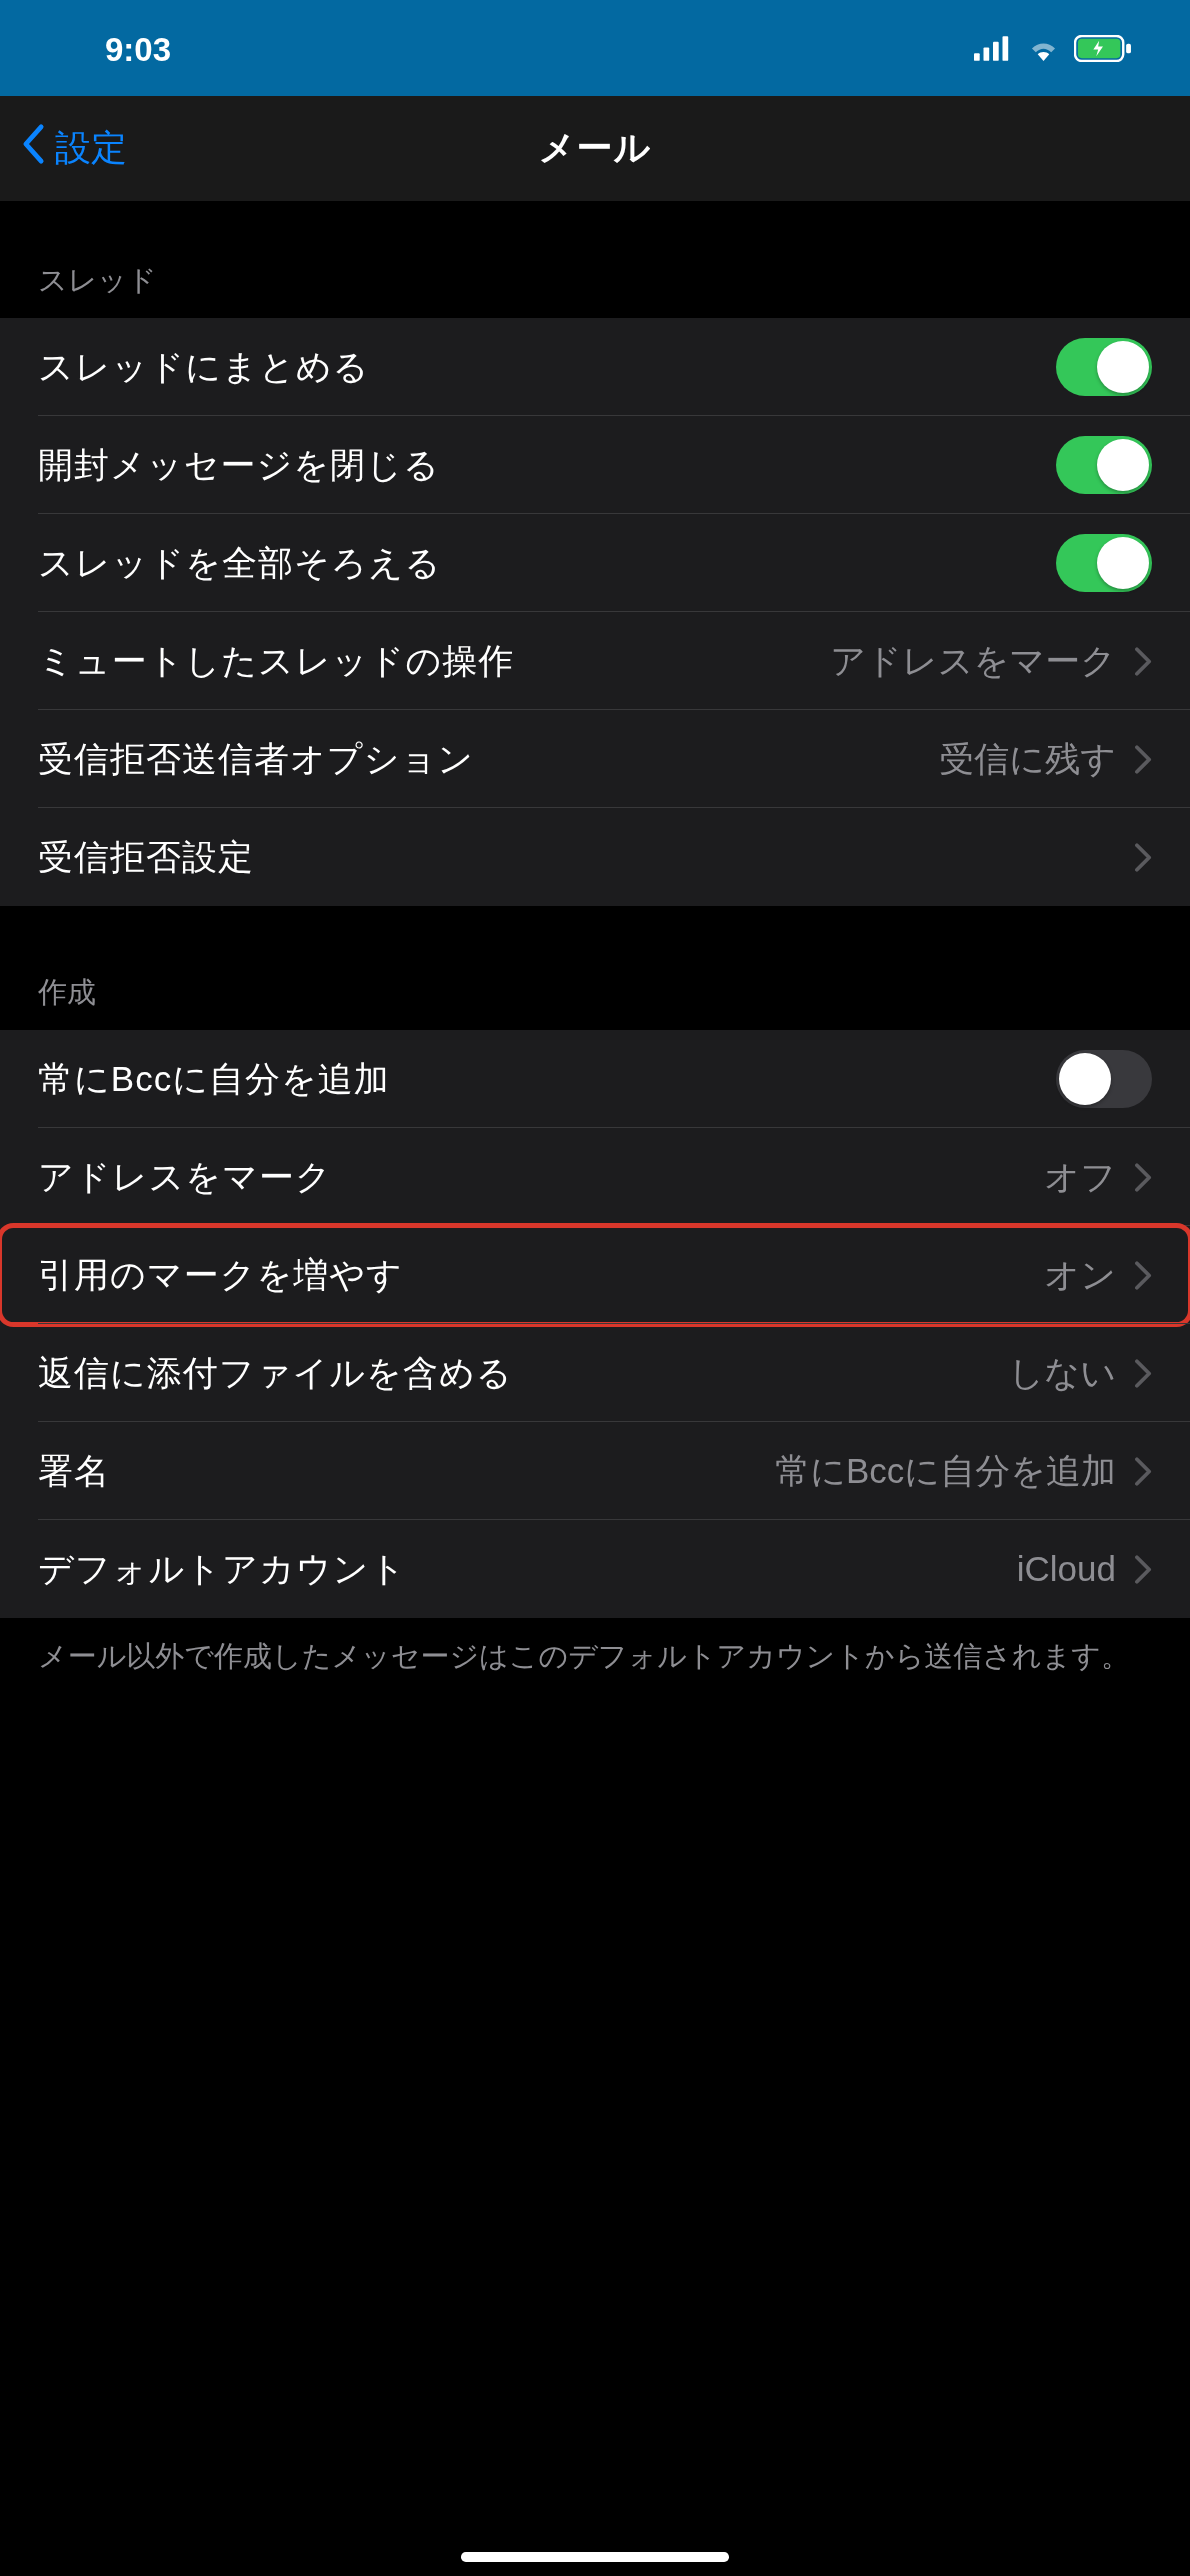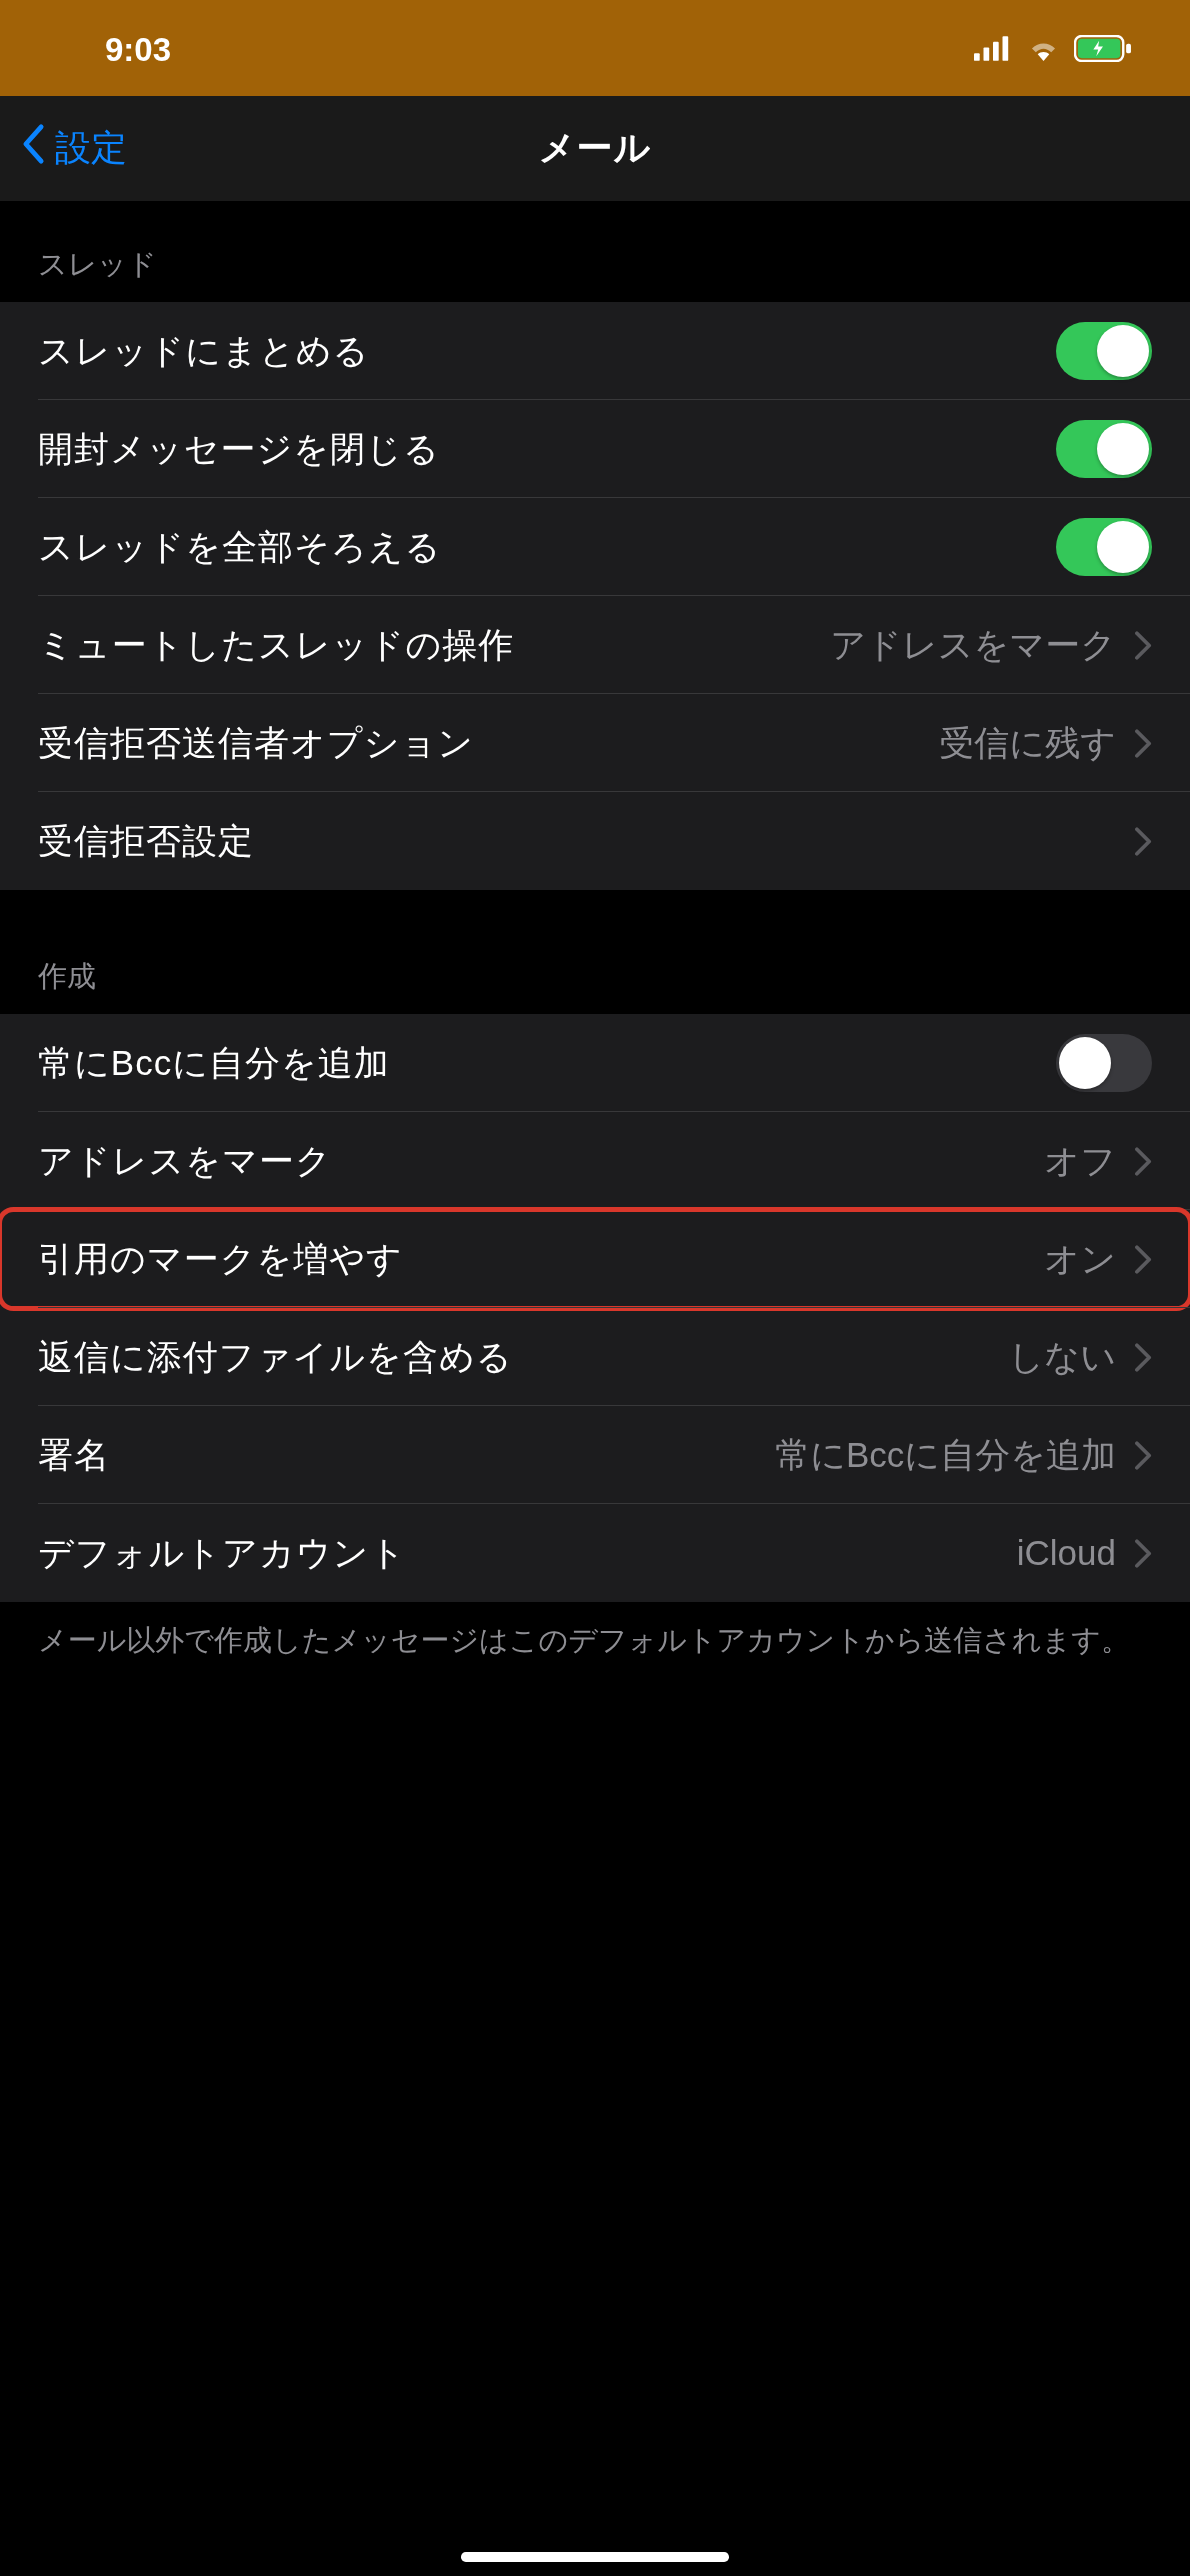--- a/index.html
+++ b/index.html
@@ -10,21 +10,21 @@
       font-family: -apple-system, "Hiragino Sans", "Helvetica Neue", sans-serif;
       color: #fff;
       overflow: hidden;
     }
     .status-bar {
       height: 96px;
       display: flex;
       justify-content: space-between;
       align-items: center;
       padding: 4px 58px 0 105px;
-      background: #a16207;
+      background: #0369a1;
     }
     .status-time { font-size: 33px; font-weight: 600; }
     .status-icons { display: flex; align-items: center; gap: 13.4px; }
     .nav-bar {
       height: 105px;
       display: flex;
       align-items: center;
       position: relative;
       background: #1a1a1a;
       padding: 0 19px;
@@ -113,21 +113,21 @@
     .home-indicator {
       position: absolute;
       bottom: 14.4px;
       left: 50%;
       transform: translateX(-50%);
       width: 268px;
       height: 9.6px;
       background: #fff;
       border-radius: 4.8px;
     }
-    .section-header.first { padding-top: 44px; }
+    .section-header.first { padding-top: 60px; }
   </style>
 </head>
 <body>
 
 <div class="status-bar">
   <div class="status-time">9:03</div>
   <div class="status-icons">
     <span>
       <svg width="38" height="25" viewBox="0 0 40 26">
           <rect x="0" y="18" width="6" height="8" rx="1" fill="#fff"></rect>

